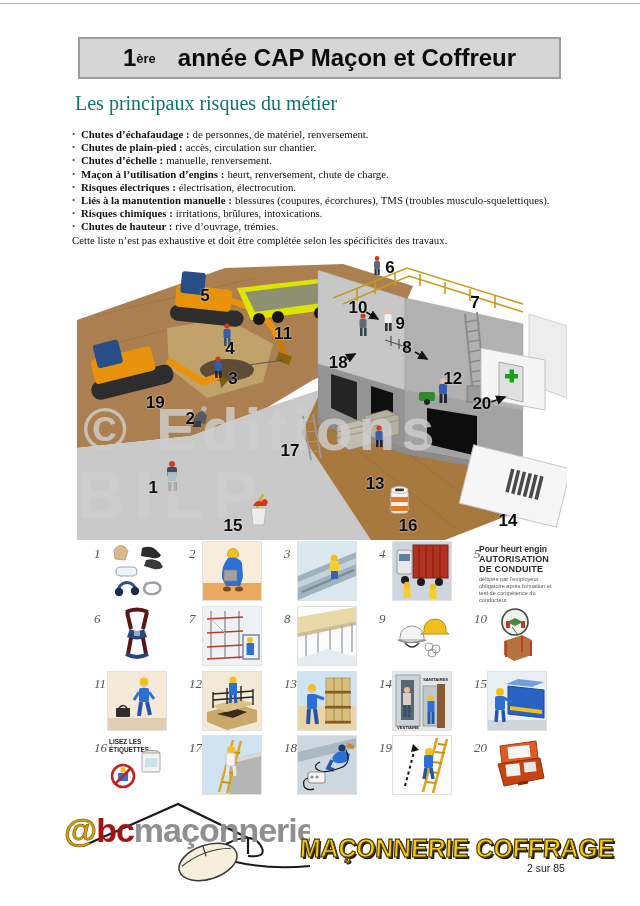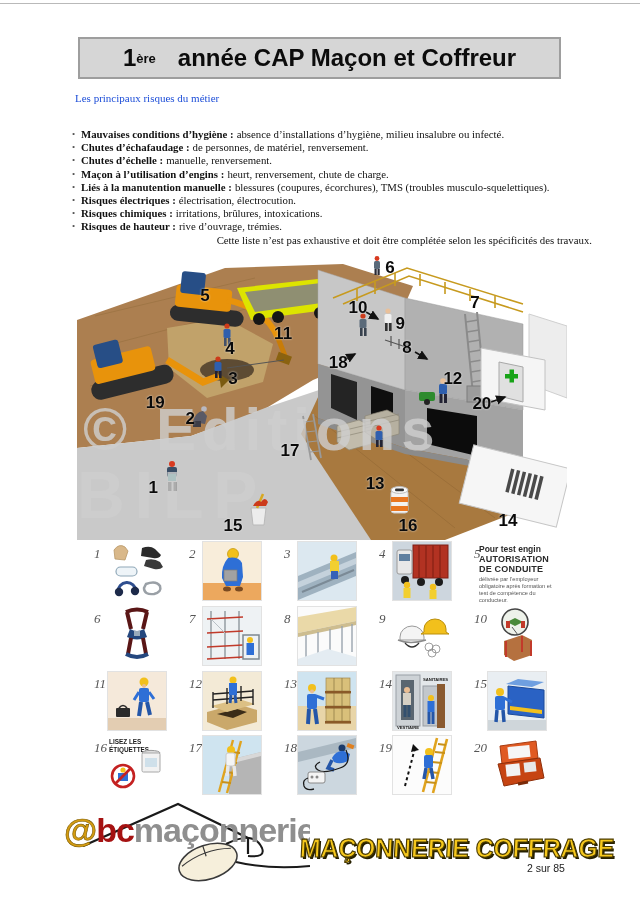--- a/index.html
+++ b/index.html
@@ -5,29 +5,29 @@
   html,body{margin:0;padding:0;background:#fff;}
   .page{position:relative;width:640px;height:906px;background:#fff;overflow:hidden;
         font-family:"Liberation Serif",serif;color:#111;}
   .top-rule{position:absolute;left:0;top:3px;width:640px;border-top:1px solid #b9b9b9;}
 
   
   .title-box{position:absolute;left:78px;top:37px;width:479px;height:38px;
     background:#d6d6d6;border:2px solid #9e9e9e;display:flex;align-items:center;justify-content:center;
     font-family:"Liberation Sans",sans-serif;font-weight:bold;font-size:24px;color:#0c0c0c;}
   .title-box sup{font-size:13px;margin-right:22px;}
-  .heading{position:absolute;left:75px;top:92px;font-size:11px;color:#1d4ed8;}
+  .heading{position:absolute;left:75px;top:92px;font-size:20px;color:#0f766e;}
 
   
   .risks{position:absolute;left:72px;top:128px;width:520px;font-size:10.8px;line-height:13.2px;white-space:nowrap;}
   .risk{position:relative;padding-left:9px;}
   .risk::before{content:"•";position:absolute;left:0;top:0;color:#555;font-size:9px;}
   .rl{font-weight:bold;}
   .rt{margin-left:3px;}
-  .closing{padding-left:0;margin-top:0;text-align:right;}
+  .closing{padding-left:0;margin-top:0;}
 
   
   .scene{position:absolute;left:75px;top:256px;width:492px;height:284px;}
   .scene svg{position:absolute;left:0;top:0;}
   .callout{position:absolute;transform:translate(-50%,-50%);
     font-family:"Liberation Sans",sans-serif;font-weight:bold;font-size:17px;color:#0a0a0a;
     text-shadow:0 0 2px rgba(255,255,255,.85);line-height:1;}
 
   
   .grid{position:absolute;left:85px;top:541px;width:480px;height:262px;}
@@ -60,28 +60,28 @@
 
   <div class="title-box">
     <span>1</span>
       <sup>ère</sup>
       <span>année CAP Maçon et Coffreur</span>
   </div>
 
   <div class="heading">Les principaux risques du métier</div>
 
   <div class="risks">
-    <div class="risk"><span class="rl">Mauvaises conditions d’hygiène :</span><span class="rt">absence d’installations d’hygiène, milieu insalubre ou infecté.</span></div>
     <div class="risk"><span class="rl">Chutes d’échafaudage :</span><span class="rt">de personnes, de matériel, renversement.</span></div>
+    <div class="risk"><span class="rl">Chutes de plain-pied :</span><span class="rt">accès, circulation sur chantier.</span></div>
     <div class="risk"><span class="rl">Chutes d’échelle :</span><span class="rt">manuelle, renversement.</span></div>
     <div class="risk"><span class="rl">Maçon à l’utilisation d’engins :</span><span class="rt">heurt, renversement, chute de charge.</span></div>
+    <div class="risk"><span class="rl">Risques électriques :</span><span class="rt">électrisation, électrocution.</span></div>
     <div class="risk"><span class="rl">Liés à la manutention manuelle :</span><span class="rt">blessures (coupures, écorchures), TMS (troubles musculo-squelettiques).</span></div>
-    <div class="risk"><span class="rl">Risques électriques :</span><span class="rt">électrisation, électrocution.</span></div>
     <div class="risk"><span class="rl">Risques chimiques :</span><span class="rt">irritations, brûlures, intoxications.</span></div>
-    <div class="risk"><span class="rl">Risques de hauteur :</span><span class="rt">rive d’ouvrage, trémies.</span></div>
+    <div class="risk"><span class="rl">Chutes de hauteur :</span><span class="rt">rive d’ouvrage, trémies.</span></div>
     <div class="closing">Cette liste n’est pas exhaustive et doit être complétée selon les spécificités des travaux.</div>
   </div>
 
   <div class="scene">
     <svg viewBox="0 0 492 284" width="492" height="284">
       <defs>
         <marker id="ah" markerWidth="7" markerHeight="7" refX="5.5" refY="3" orient="auto">
           <path d="M0,0 L6.5,3 L0,6 z" fill="#111"></path>
         </marker>
       </defs>
@@ -399,21 +399,21 @@
             <rect x="10.5" y="46" width="7" height="10" fill="#f2cf30"></rect>
         <circle cx="40" cy="45" r="3.2" fill="#f2c01c"></circle>
             <rect x="36.5" y="48" width="7" height="9" fill="#f2cf30"></rect>
       </svg>
         </div>
     </div>
 
     <div class="cell" style="left:380px;top:0">
       <span class="cnum">5</span>
       <div class="permit">
-        <div class="p1">Pour test engin</div>
+        <div class="p1">Pour heurt engin</div>
         <div class="p2">AUTORISATION</div>
         <div class="p2">DE CONDUITE</div>
         <div class="p3">délivrée par l’employeur obligatoire après formation et test de compétence du conducteur.</div>
       </div>
     </div>
 
     <div class="cell" style="left:0;top:65px">
       <span class="cnum">6</span>
       <div class="art">
           <svg viewBox="0 0 58 58">

